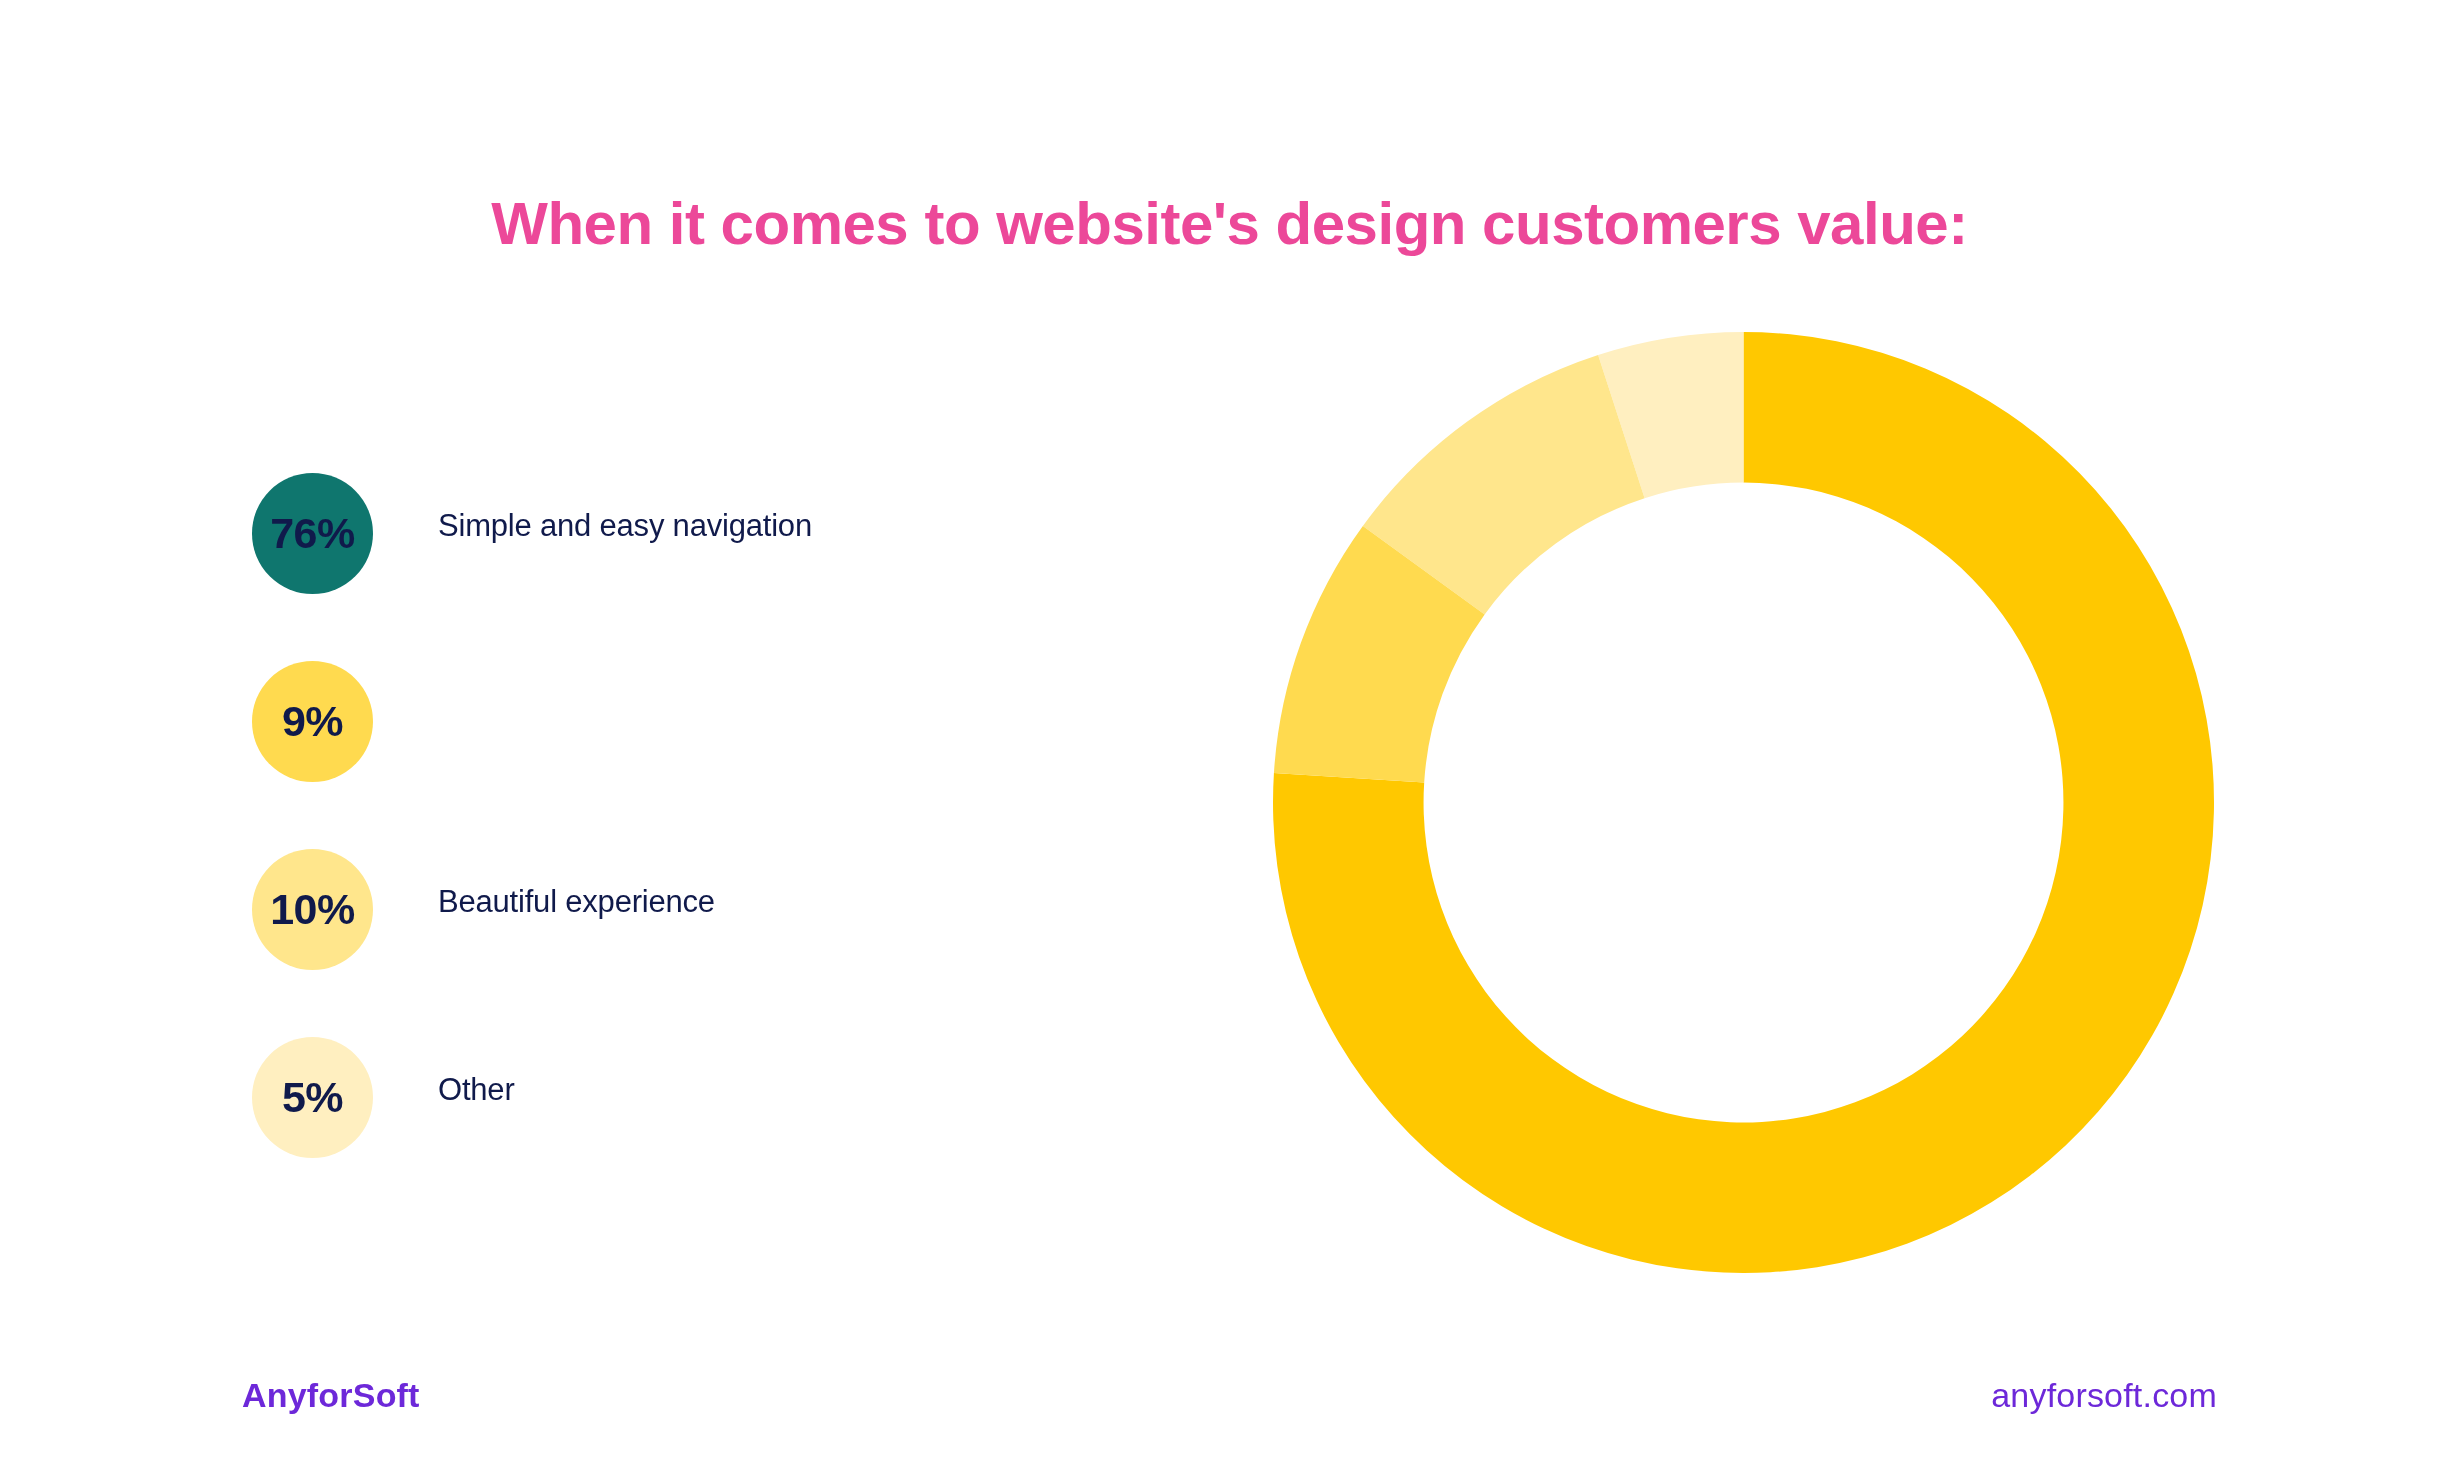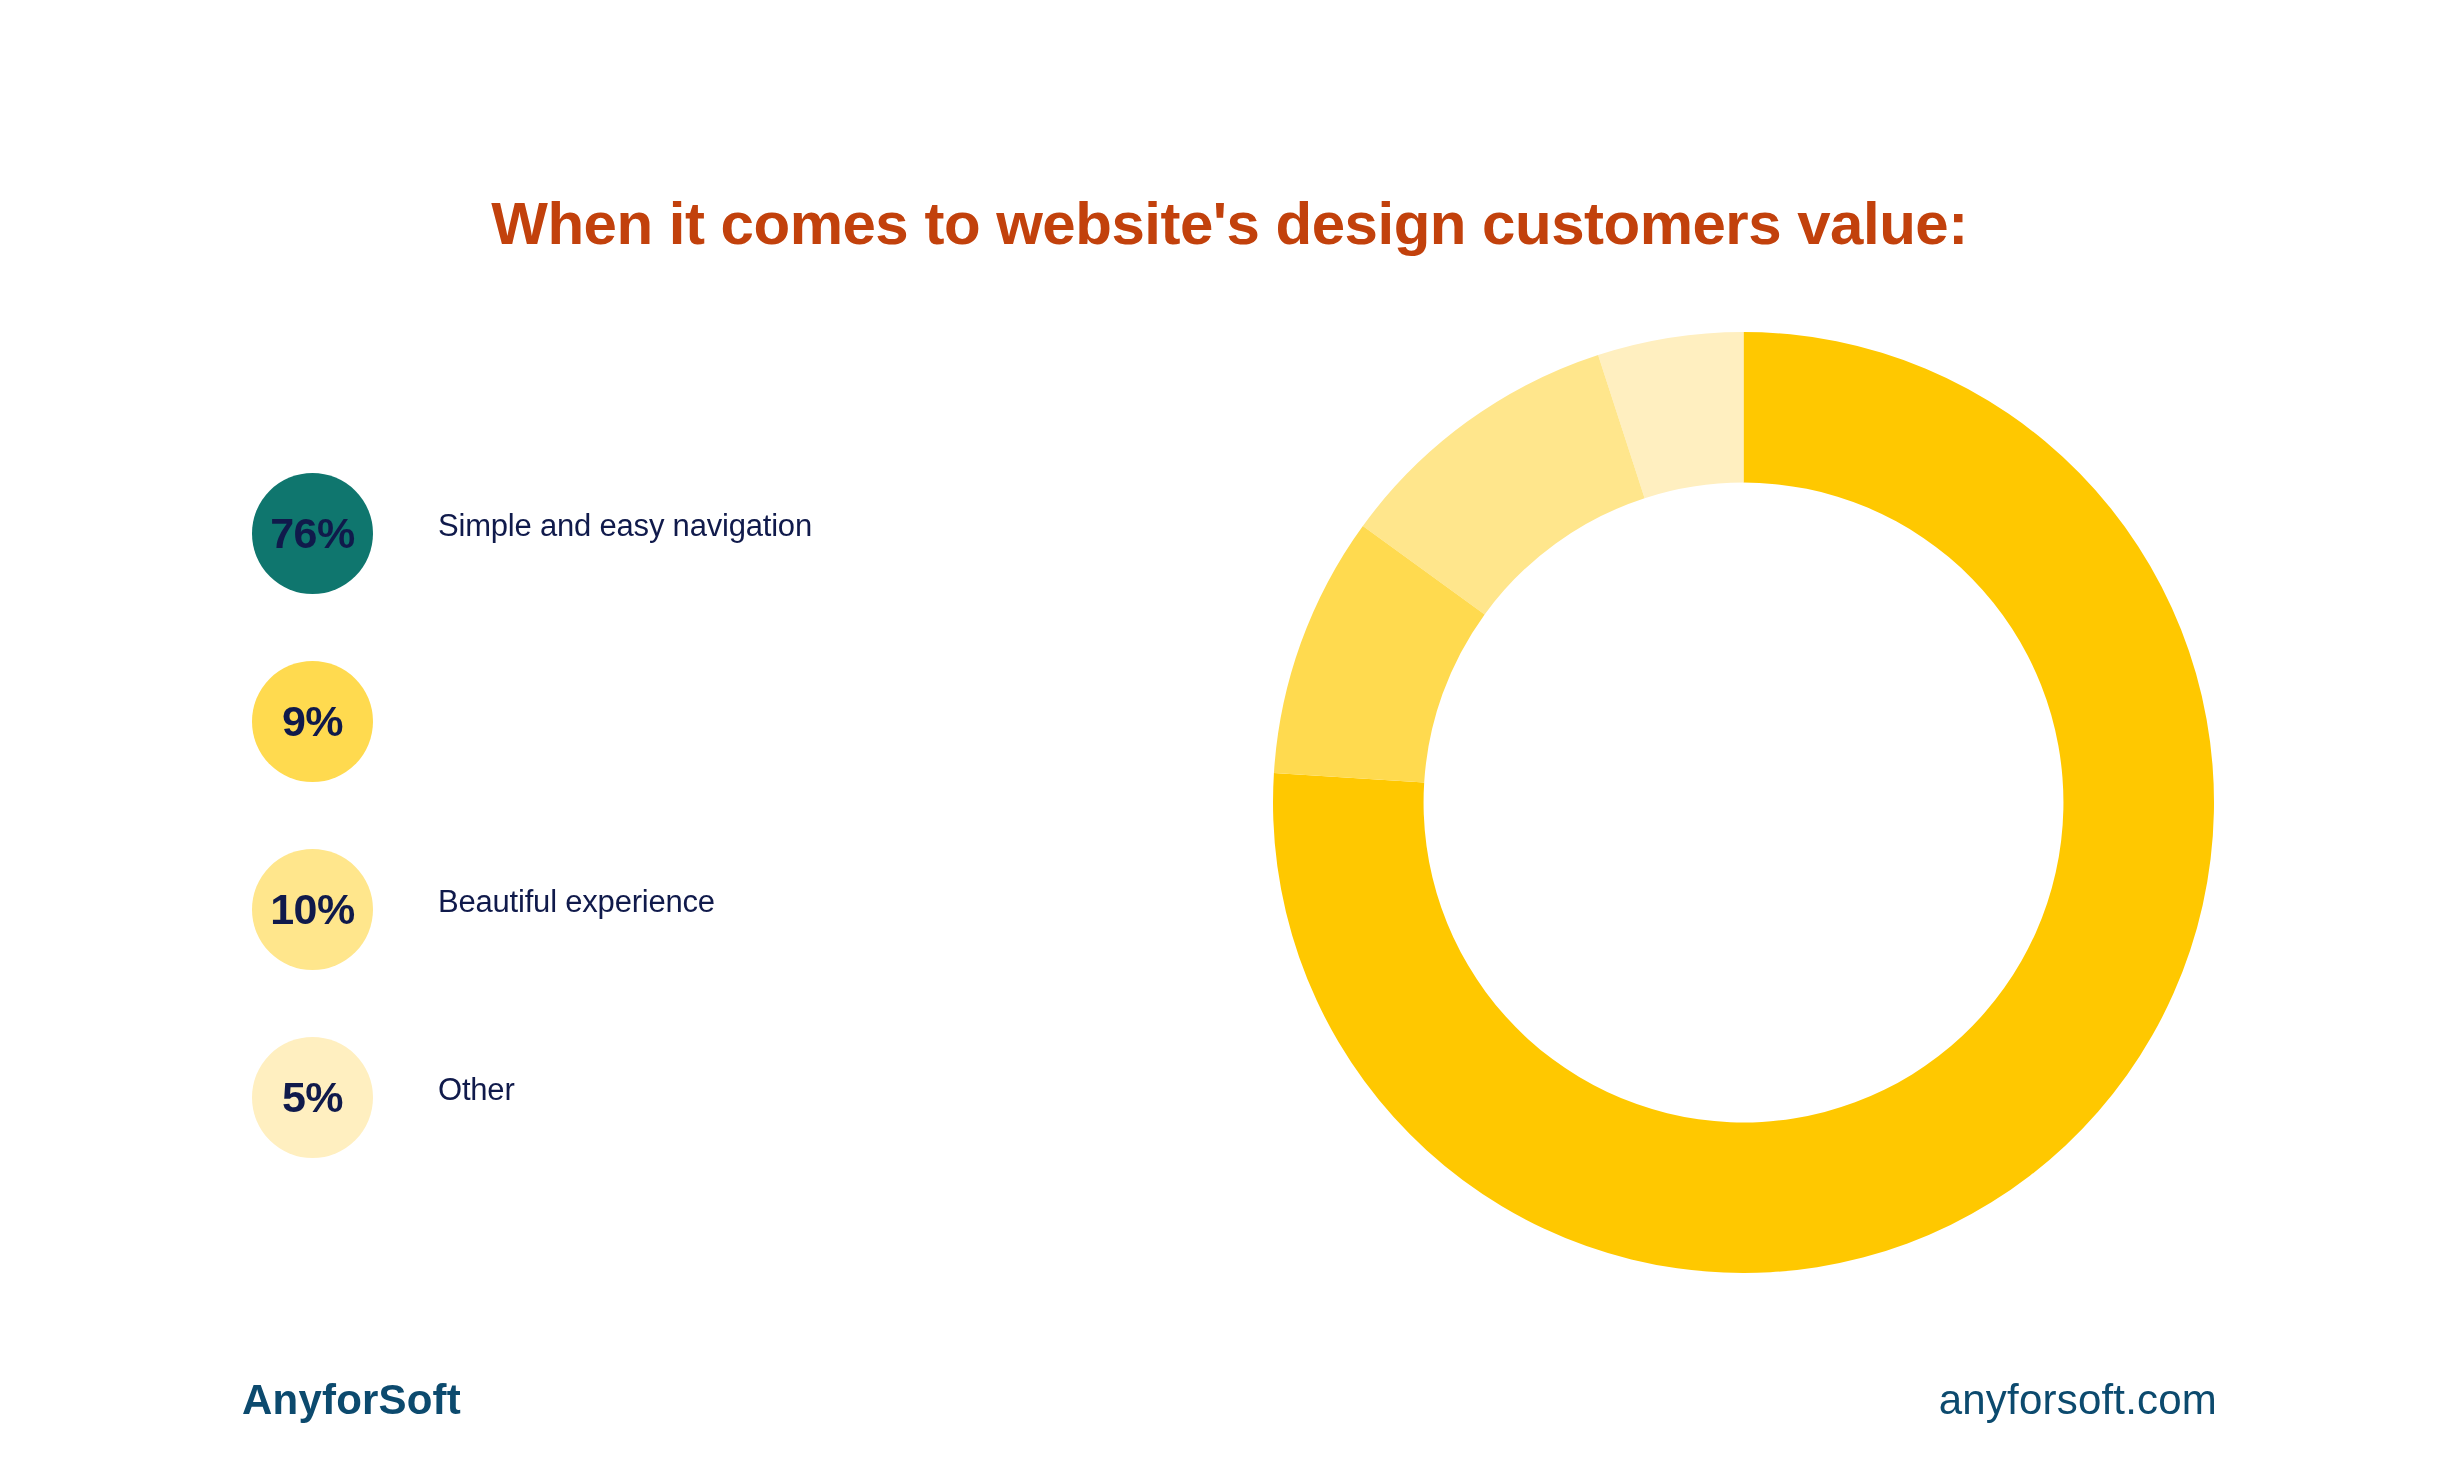--- a/index.html
+++ b/index.html
@@ -25,21 +25,21 @@
   
   #chart-title {
     position: absolute;
     left: 0;
     top: 149px;
     width: 2459px;
     text-align: center;
     font-size: 60px;
     font-weight: 700;
     letter-spacing: -0.5px;
-    color: #c2410c;
+    color: #ec4899;
     white-space: nowrap;
   }
 
   
   #legend {
     position: absolute;
     left: 252px;
     top: 473px;
     width: 961px;
   }
@@ -95,22 +95,22 @@
   #footer {
     position: absolute;
     left: 0;
     top: 1376px;
     width: 2459px;
     height: 58px;
   }
 
   .footer-text {
     position: absolute;
-    font-size: 42px;
-    color: #0c4a6e;
+    font-size: 34px;
+    color: #6d28d9;
     letter-spacing: 0.2px;
     white-space: nowrap;
   }
 
   #footer-brand {
     left: 242px;
     top: 0;
     font-weight: 700;
   }
 

